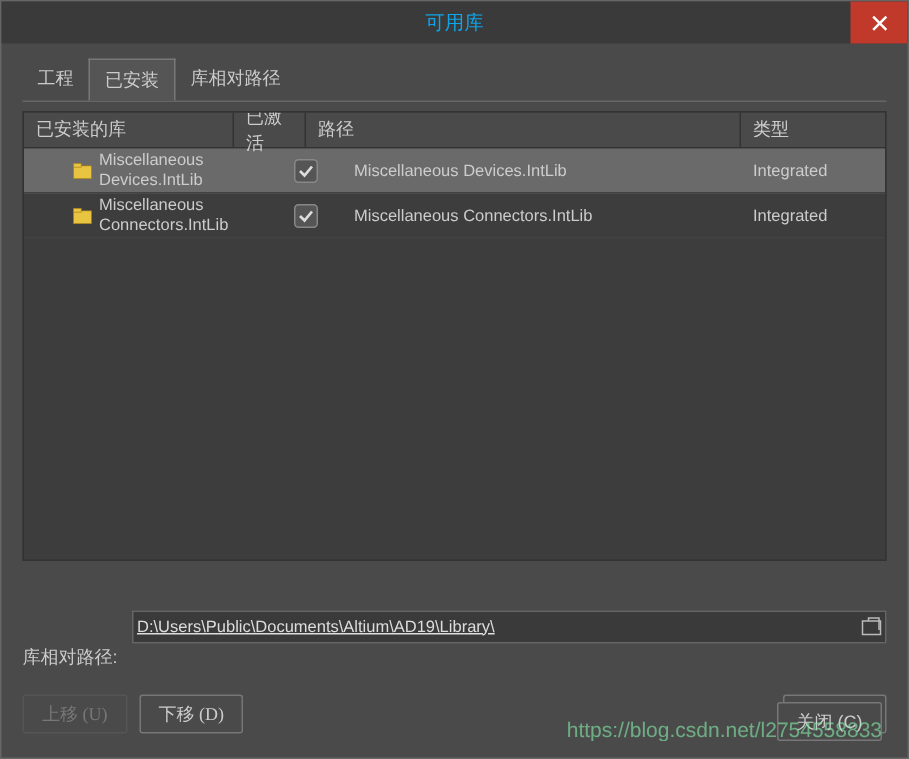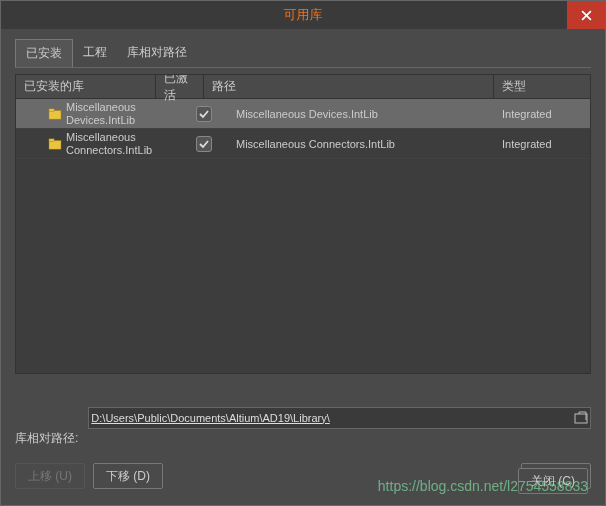--- a/index.html
+++ b/index.html
@@ -21,21 +21,21 @@
     }
     .titlebar {
       height: 28px;
       background: #3a3a3a;
       display: flex;
       align-items: center;
       justify-content: center;
       position: relative;
     }
     .titlebar-title {
-      color: #f97316;
+      color: #0ea5e9;
       font-size: 13px;
     }
     .close-btn {
       position: absolute;
       right: 0;
       top: 0;
       width: 38px;
       height: 28px;
       background: #c0392b;
       display: flex;
@@ -152,20 +152,21 @@
       height: 14px;
       display: flex;
       align-items: center;
       justify-content: center;
       cursor: pointer;
     }
     .button-row {
       display: flex;
       margin-top: 16px;
       gap: 8px;
+      font-family: Liberation Serif, serif;
     }
     .btn {
       height: 26px;
       padding: 0 12px;
       background: #4a4a4a;
       border: 1px solid #777;
       color: #ccc;
       font-size: 12px;
       display: flex;
       align-items: center;
@@ -232,22 +233,22 @@
     <span class="titlebar-title">可用库</span>
     <div class="close-btn">
       <svg viewBox="0 0 10 10">
           <path d="M1 1 L9 9 M9 1 L1 9" stroke="#fff" stroke-width="1.5" fill="none"></path>
         </svg>
     </div>
   </div>
 
   <div class="content">
     <div class="tabs">
+      <div class="tab">工程</div>
       <div class="tab active">已安装</div>
-      <div class="tab">工程</div>
       <div class="tab">库相对路径</div>
     </div>
 
     <div class="table-area">
       <div class="thead">
         <div class="th col-name">已安装的库</div>
         <div class="th col-active">已激活</div>
         <div class="th col-path">路径</div>
         <div class="th col-type">类型</div>
       </div>

